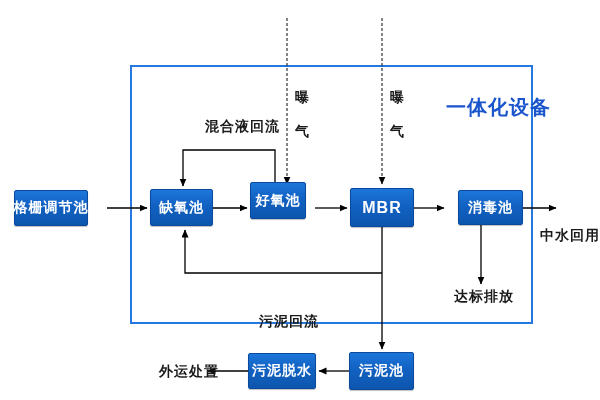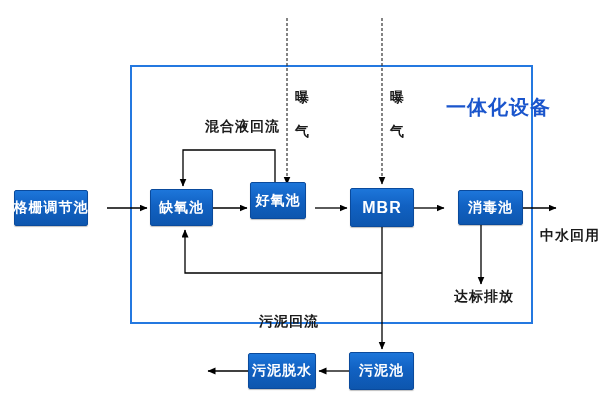--- a/index.html
+++ b/index.html
@@ -122,14 +122,15 @@
   <div class="vertical-label" style="left:388px;top:80px;">曝气</div>
 
   <div class="title-label">一体化设备</div>
 
   <div class="flow-label" style="left:259px;top:290px;margin-top:23px;">污泥回流</div>
 
   <div class="flow-label" style="left:540px;top:227px;">中水回用</div>
 
   <div class="flow-label" style="left:454px;top:288px;">达标排放</div>
 
+  <div class="flow-label" style="left:159px;top:363px;">外运处置</div>
 
 </div>
 
 </body></html>

